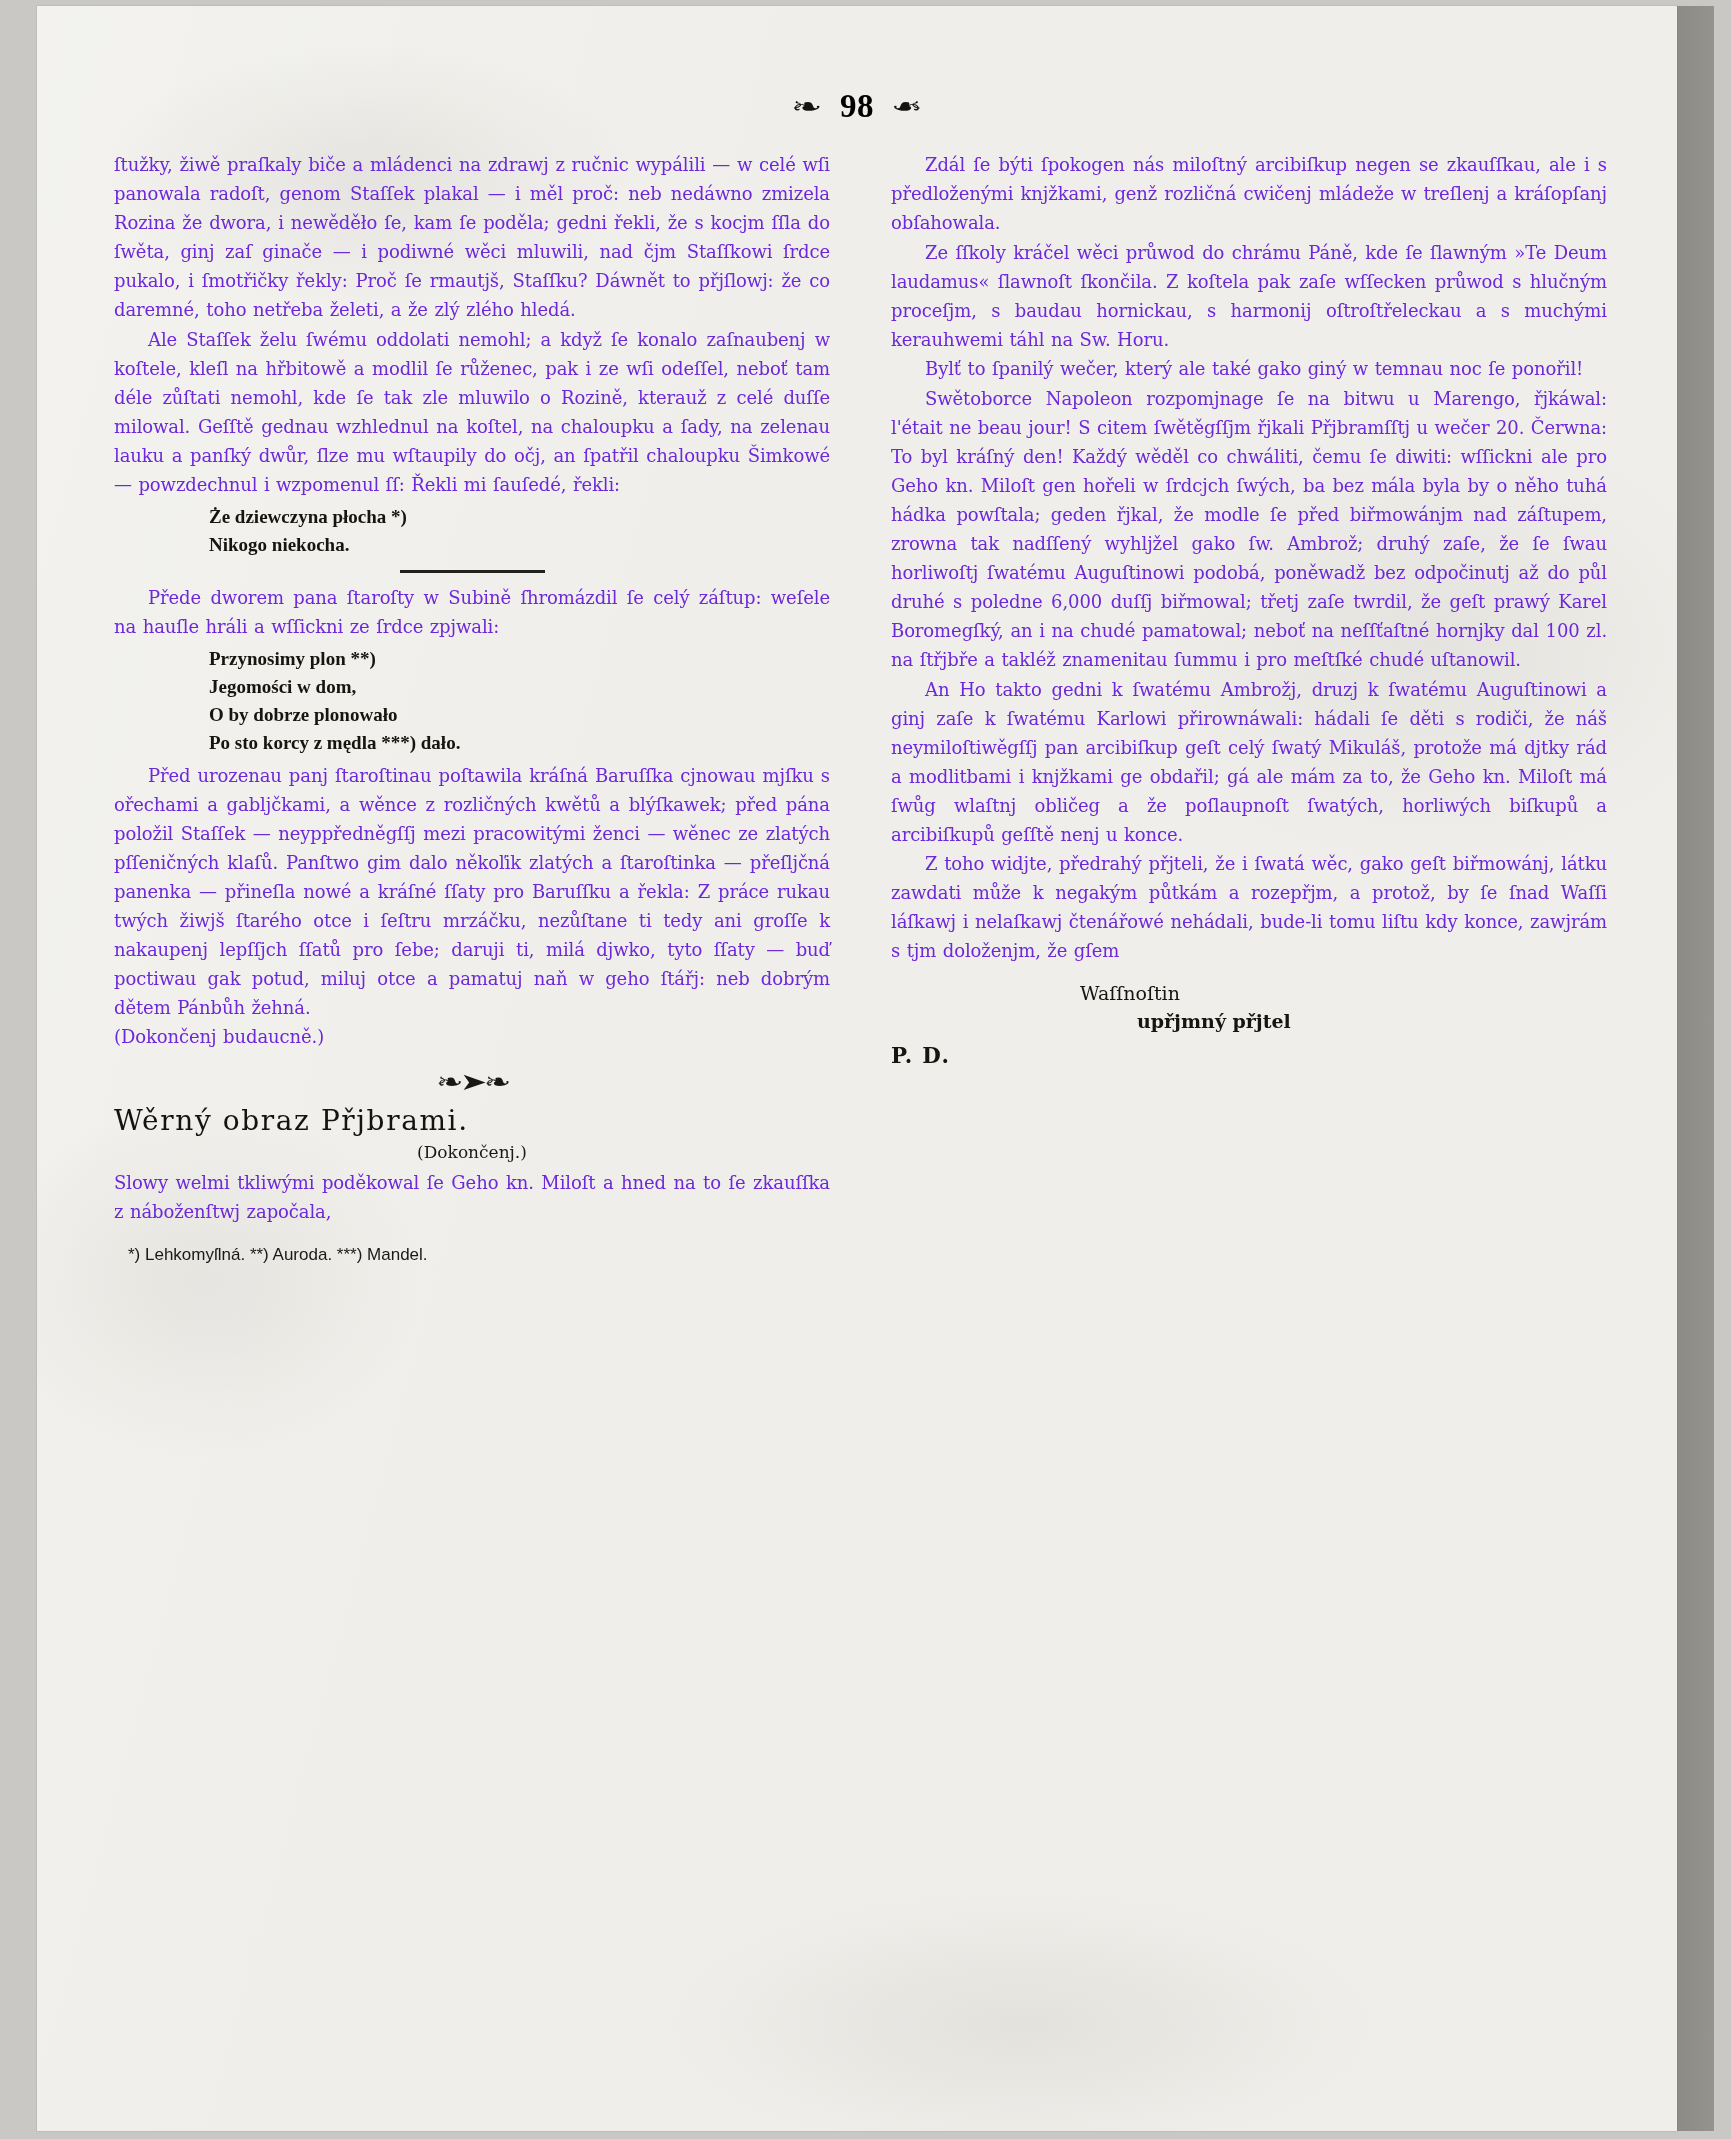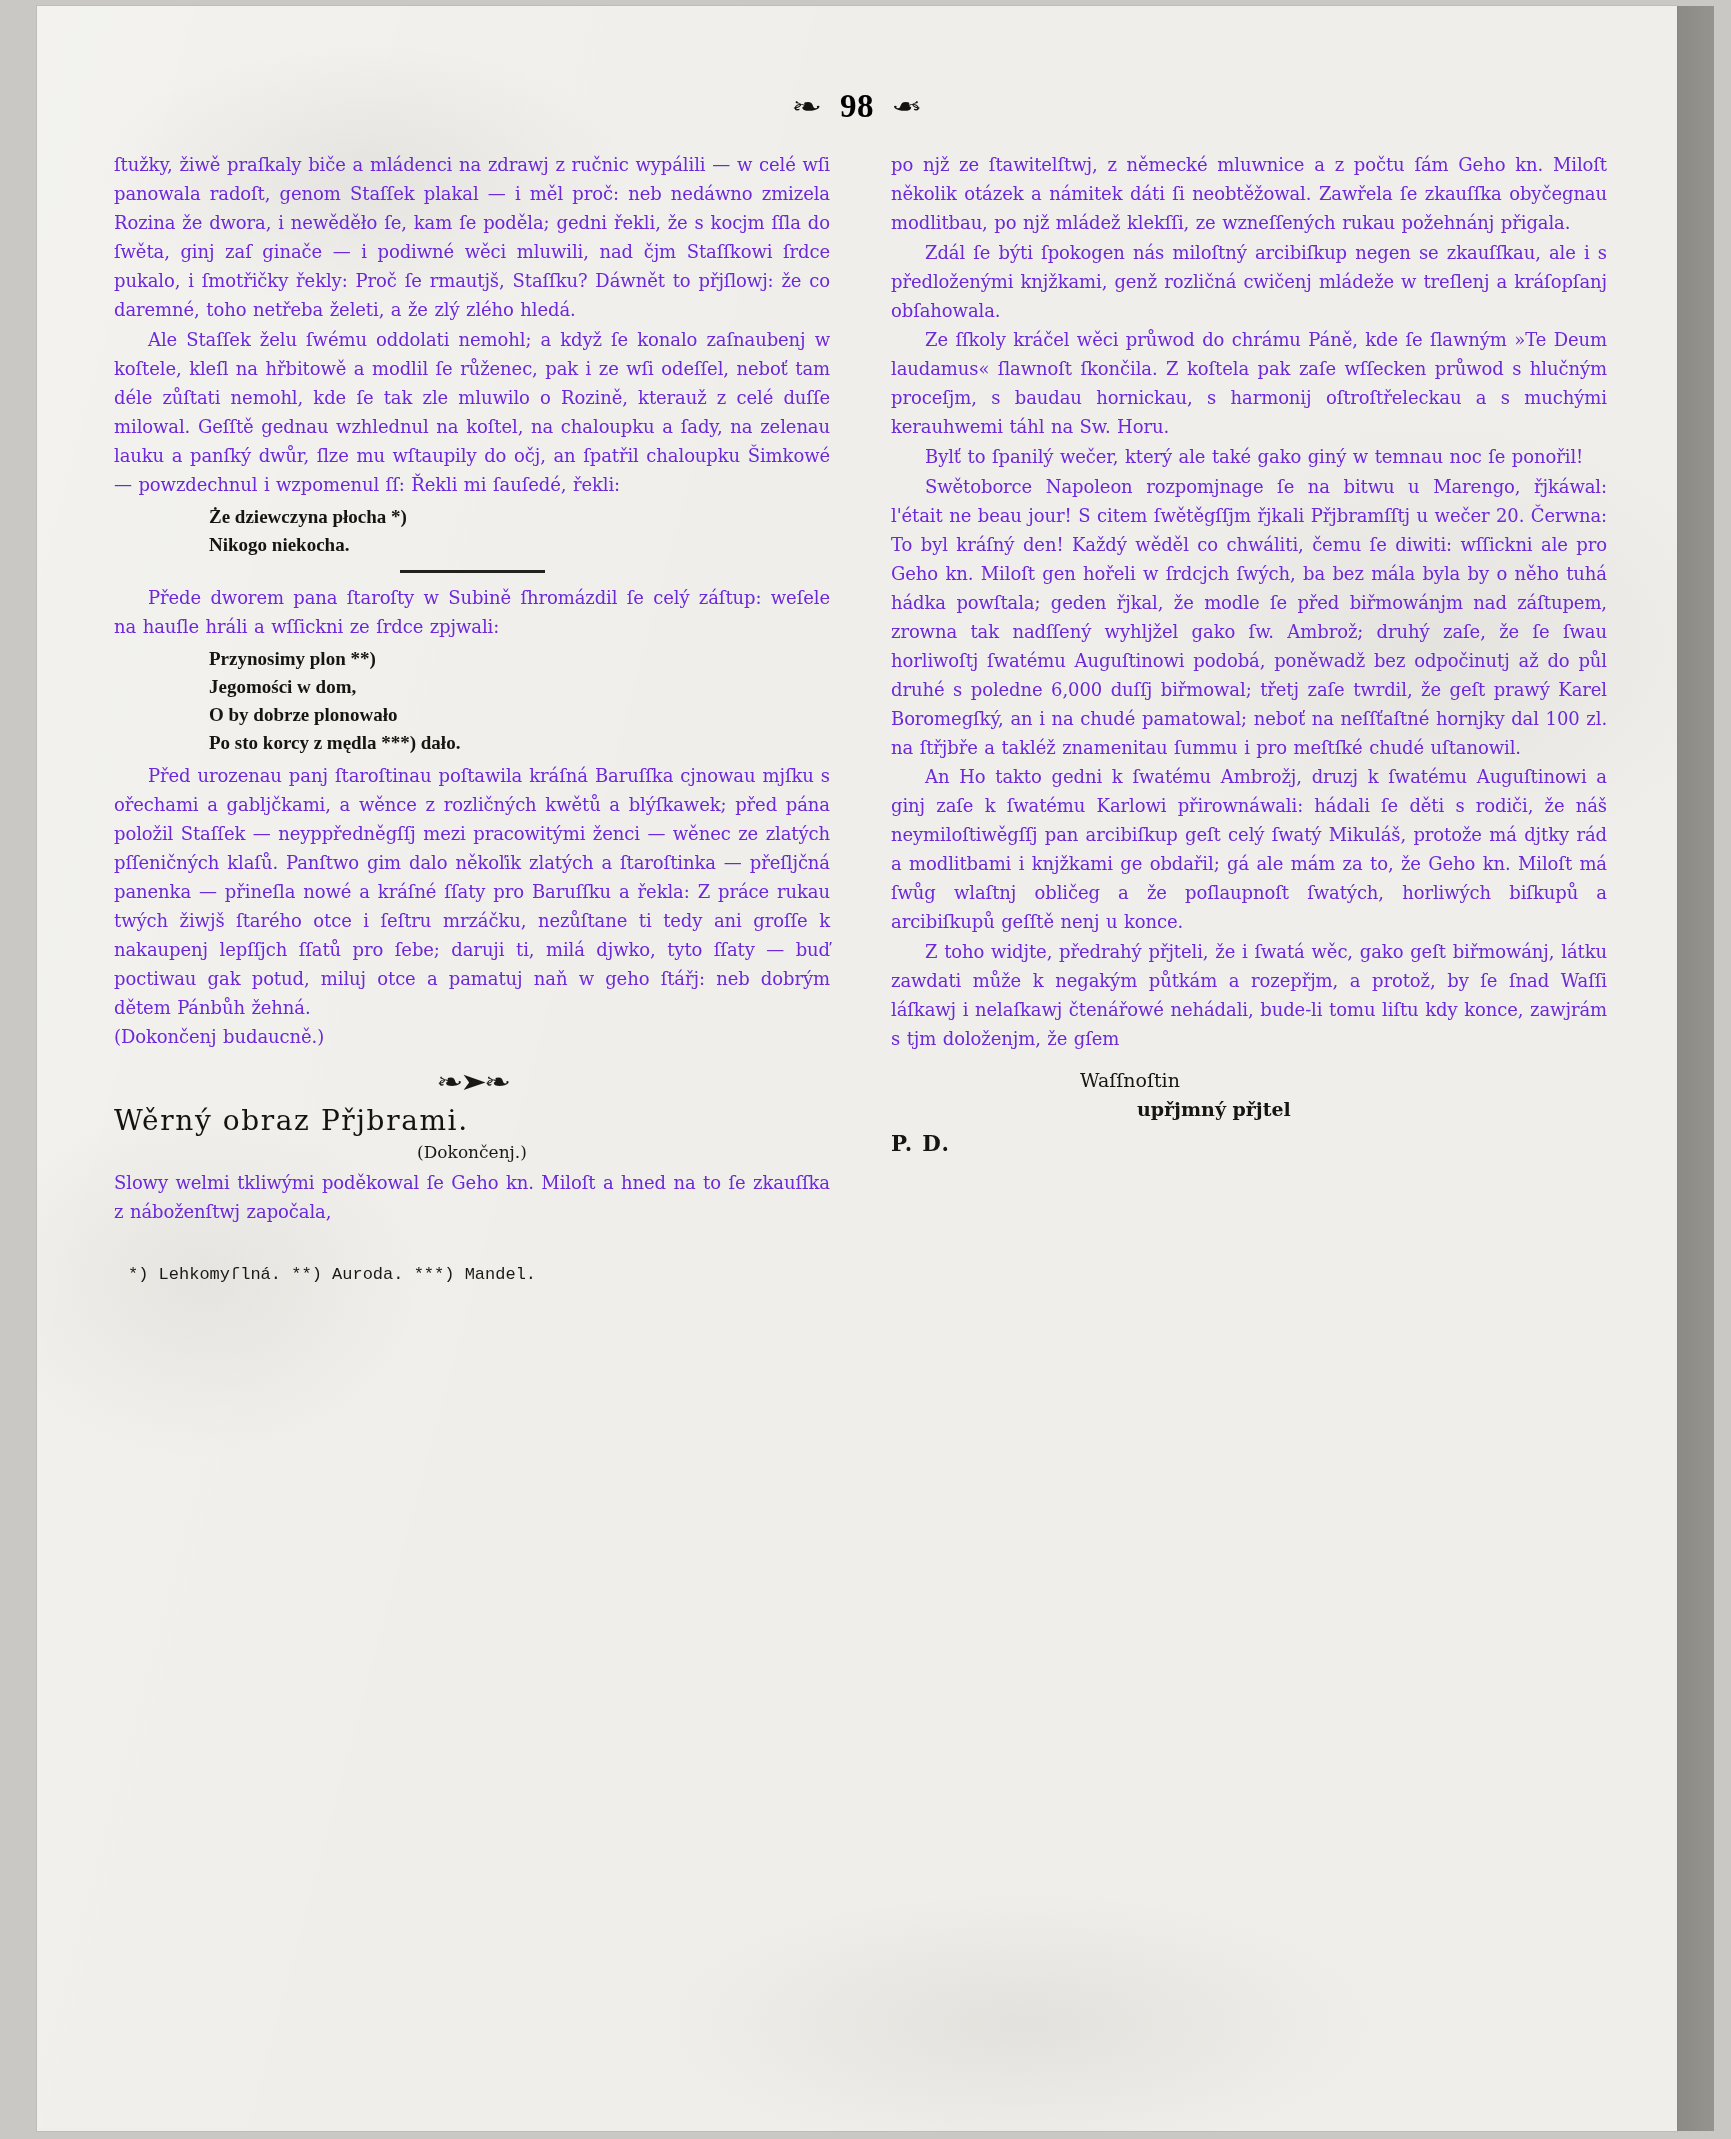--- a/index.html
+++ b/index.html
@@ -166,23 +166,23 @@
     text-align: center;
     font-family: "DejaVu Serif", "Liberation Serif", serif;
     font-size: 17px;
     line-height: 24px;
     color: #1b1916;
     margin: 0 0 3.8px 0;
   }
 
   
   .footnote {
-    margin-top: 32px;
+    margin-top: 12px;
     padding-top: 3.8px;
-    font-family: Liberation Mono, monospace;
+    font-family: Liberation Sans, sans-serif;
     font-size: 17px;
     line-height: 25px;
     color: #1b1916;
     text-indent: 14px;
   }
 
   .sig-a {
     margin-top: 16.4px;
     padding-left: 189px;
     font-family: "DejaVu Serif", "Liberation Serif", serif;
@@ -254,21 +254,20 @@
           <div class="arttitle">Wěrný obraz Přjbrami.</div>
           <div class="artsub">(Dokončenj.)</div>
 
           <p class="bt">Slowy welmi tkliwými poděkowal ſe Geho kn. Miloſt a hned na to ſe zkauſſka z náboženſtwj započala,</p>
 
           <div class="footnote">*) Lehkomyſlná. **) Auroda. ***) Mandel.</div>
         </div>
 
         <div class="col">
 
-          <p class="bt first">po njž ze ſtawitelſtwj, z německé mluwnice a z počtu ſám Geho kn. Miloſt několik otázek a námitek dáti ſi neobtěžowal. Zawřela ſe zkauſſka obyčegnau modlitbau, po njž mládež klekſſi, ze wzneſſených rukau požehnánj přigala.</p>
           <p class="bt ind">Zdál ſe býti ſpokogen nás miloſtný arcibiſkup negen se zkauſſkau, ale i s předloženými knjžkami, genž rozličná cwičenj mládeže w treſlenj a kráſopſanj obſahowala.</p>
           <p class="bt ind">Ze ſſkoly kráčel wěci průwod do chrámu Páně, kde ſe ſlawným »Te Deum laudamus« ſlawnoſt ſkončila. Z koſtela pak zaſe wſſecken průwod s hlučným proceſjm, s baudau hornickau, s harmonij oſtroſtřeleckau a s muchými kerauhwemi táhl na Sw. Horu.</p>
           <p class="bt ind">Bylť to ſpanilý wečer, který ale také gako giný w temnau noc ſe ponořil!</p>
           <p class="bt ind">Swětoborce Napoleon rozpomjnage ſe na bitwu u Marengo, řjkáwal: l'était ne beau jour! S citem ſwětěgſſjm řjkali Přjbramſſtj u wečer 20. Čerwna: To byl kráſný den! Každý wěděl co chwáliti, čemu ſe diwiti: wſſickni ale pro Geho kn. Miloſt gen hořeli w ſrdcjch ſwých, ba bez mála byla by o něho tuhá hádka powſtala; geden řjkal, že modle ſe před biřmowánjm nad záſtupem, zrowna tak nadſſený wyhljžel gako ſw. Ambrož; druhý zaſe, že ſe ſwau horliwoſtj ſwatému Auguſtinowi podobá, poněwadž bez odpočinutj až do půl druhé s poledne 6,000 duſſj biřmowal; třetj zaſe twrdil, že geſt prawý Karel Boromegſký, an i na chudé pamatowal; neboť na neſſťaſtné hornjky dal 100 zl. na ſtřjbře a takléž znamenitau ſummu i pro meſtſké chudé uſtanowil.</p>
           <p class="bt ind">An Ho takto gedni k ſwatému Ambrožj, druzj k ſwatému Auguſtinowi a ginj zaſe k ſwatému Karlowi přirownáwali: hádali ſe děti s rodiči, že náš neymiloſtiwěgſſj pan arcibiſkup geſt celý ſwatý Mikuláš, protože má djtky rád a modlitbami i knjžkami ge obdařil; gá ale mám za to, že Geho kn. Miloſt má ſwůg wlaſtnj obličeg a že poſlaupnoſt ſwatých, horliwých biſkupů a arcibiſkupů geſſtě nenj u konce.</p>
           <p class="bt ind">Z toho widjte, předrahý přjteli, že i ſwatá wěc, gako geſt biřmowánj, látku zawdati může k negakým půtkám a rozepřjm, a protož, by ſe ſnad Waſſi láſkawj i nelaſkawj čtenářowé nehádali, bude-li tomu liſtu kdy konce, zawjrám s tjm doloženjm, že gſem</p>
 
           <div class="sig-a">Waſſnoſtin</div>
           <div class="sig-b">upřjmný přjtel</div>
           <div class="sig-c">P. D.</div>

